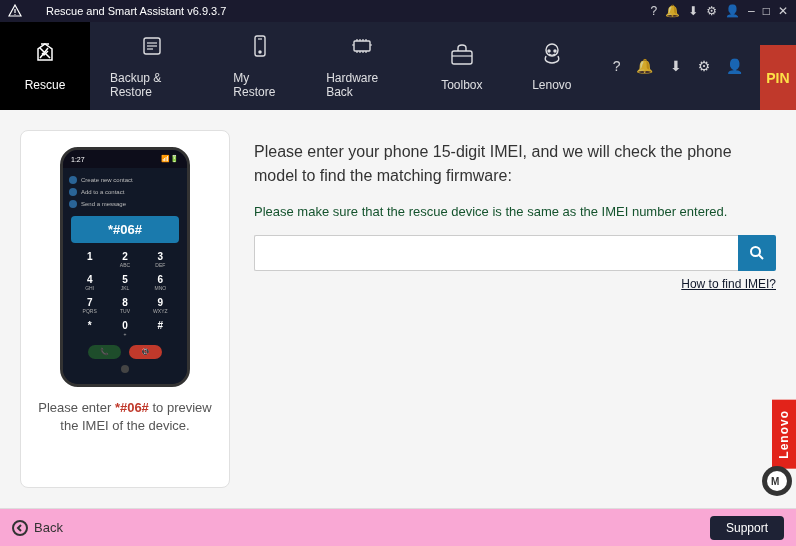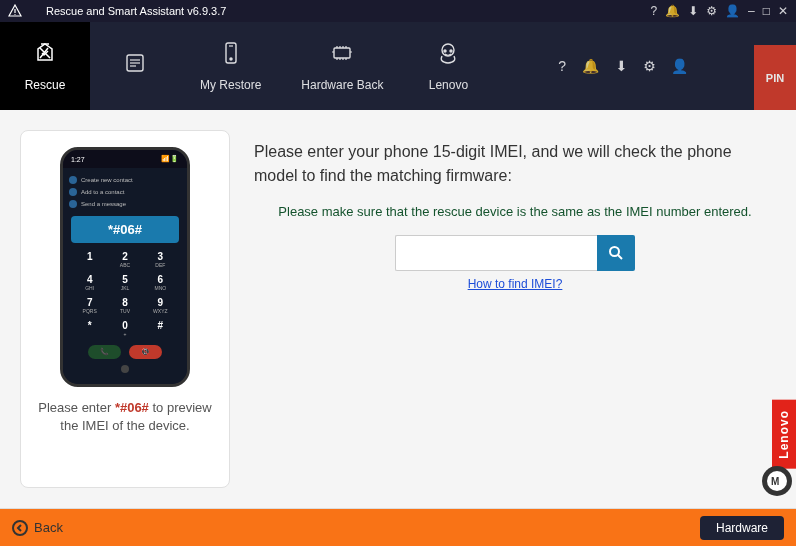--- a/index.html
+++ b/index.html
@@ -65,26 +65,26 @@
     .nav-item.active {
       background: #000000;
       opacity: 1;
     }
     .nav-item .icon {
       font-size: 22px;
       color: white;
     }
     .pin-btn {
       background: #c0392b;
-      color: #e5e5e5;
+      color: #fde047;
       width: 42px;
       display: flex;
       align-items: center;
       justify-content: center;
-      font-size: 11px;
+      font-size: 14px;
       font-weight: bold;
       cursor: pointer;
       margin-left: auto;
       margin-top: 23px;
     }
     .nav-right-icons {
       display: flex;
       align-items: center;
       gap: 16px;
       padding: 0 16px;
@@ -218,21 +218,20 @@
       font-weight: bold;
     }
 
     
     .right-panel {
       flex: 1;
       display: flex;
       flex-direction: column;
       justify-content: flex-start;
       padding-top: 10px;
-      align-items: center;
     }
     .main-title {
       font-size: 16px;
       color: #333;
       margin-bottom: 16px;
       line-height: 1.5;
       font-weight: normal;
     }
     .warning-text {
       font-size: 13px;
@@ -264,21 +263,21 @@
       font-size: 16px;
       cursor: pointer;
       border-radius: 0 2px 2px 0;
       display: flex;
       align-items: center;
       justify-content: center;
     }
     .find-imei-link {
       text-align: right;
       font-size: 12px;
-      color: #1d4ed8;
+      color: #0f172a;
       cursor: pointer;
       text-decoration: underline;
     }
 
     
     .lenovo-badge {
       position: absolute;
       right: 0;
       top: 400px;
       background: #e2231a;
@@ -309,21 +308,21 @@
       cursor: pointer;
     }
 
     
     .bottom-bar {
       position: absolute;
       bottom: 0;
       left: 0;
       right: 0;
       height: 38px;
-      background: #f97316;
+      background: #f9a8d4;
       border-top: 1px solid #ddd;
       display: flex;
       align-items: center;
       justify-content: space-between;
       padding: 0 12px;
     }
     .back-btn {
       display: flex;
       align-items: center;
       gap: 6px;
@@ -394,20 +393,21 @@
 
   <div class="nav-item">
     <span class="icon">
       <svg class="icon-svg" viewBox="0 0 26 26">
         <rect x="5" y="5" width="16" height="16" rx="2" stroke="white" stroke-width="1.4" fill="none"></rect>
         <line x1="8" y1="10" x2="18" y2="10" stroke="white" stroke-width="1.2"></line>
         <line x1="8" y1="13" x2="18" y2="13" stroke="white" stroke-width="1.2"></line>
         <line x1="8" y1="16" x2="14" y2="16" stroke="white" stroke-width="1.2"></line>
       </svg>
     </span>
+    <span>Backup &amp; Restore</span>
   </div>
 
   <div class="nav-item">
     <span class="icon">
       <svg class="icon-svg" viewBox="0 0 26 26">
         <rect x="8" y="3" width="10" height="20" rx="2" stroke="white" stroke-width="1.4" fill="none"></rect>
         <circle cx="13" cy="19" r="1" fill="white"></circle>
         <line x1="11" y1="6" x2="15" y2="6" stroke="white" stroke-width="1.2"></line>
       </svg>
     </span>
@@ -426,20 +426,30 @@
         <line x1="11" y1="20" x2="11" y2="18" stroke="white" stroke-width="1.2"></line>
         <line x1="14" y1="20" x2="14" y2="18" stroke="white" stroke-width="1.2"></line>
         <line x1="17" y1="20" x2="17" y2="18" stroke="white" stroke-width="1.2"></line>
         <line x1="3" y1="12" x2="5" y2="12" stroke="white" stroke-width="1.2"></line>
         <line x1="21" y1="12" x2="23" y2="12" stroke="white" stroke-width="1.2"></line>
       </svg>
     </span>
     <span>Hardware Back</span>
   </div>
 
+  <div class="nav-item">
+    <span class="icon">
+      <svg class="icon-svg" viewBox="0 0 26 26">
+        <rect x="3" y="11" width="20" height="13" rx="2" stroke="white" stroke-width="1.4" fill="none"></rect>
+        <path d="M9 11 L9 8 Q9 5 13 5 Q17 5 17 8 L17 11" stroke="white" stroke-width="1.4" fill="none"></path>
+        <line x1="3" y1="16" x2="23" y2="16" stroke="white" stroke-width="1.2"></line>
+      </svg>
+    </span>
+    <span>Toolbox</span>
+  </div>
 
   <div class="nav-item">
     <span class="icon">
       <svg class="icon-svg" viewBox="0 0 26 26">
         <circle cx="13" cy="10" r="6" stroke="white" stroke-width="1.4" fill="none"></circle>
         <path d="M7 16 Q4 22 13 23 Q22 22 19 16" stroke="white" stroke-width="1.4" fill="none"></path>
         <circle cx="10" cy="11" r="1" fill="white"></circle>
         <circle cx="16" cy="11" r="1" fill="white"></circle>
         <path d="M10 14 Q13 16.5 16 14" stroke="white" stroke-width="1.2" fill="none"></path>
       </svg>
@@ -580,14 +590,14 @@
 </div>
 
 <div class="bottom-bar">
   <button class="back-btn">
     <svg width="16" height="16" viewBox="0 0 16 16" fill="none" stroke="#333" stroke-width="2">
       <circle cx="8" cy="8" r="7"></circle>
       <polyline points="9,5 6,8 9,11"></polyline>
     </svg>
     <span>Back</span>
   </button>
-  <button class="feedback-btn">Hardware</button>
+  <button class="feedback-btn">Support</button>
 </div>
 
 </body></html>

